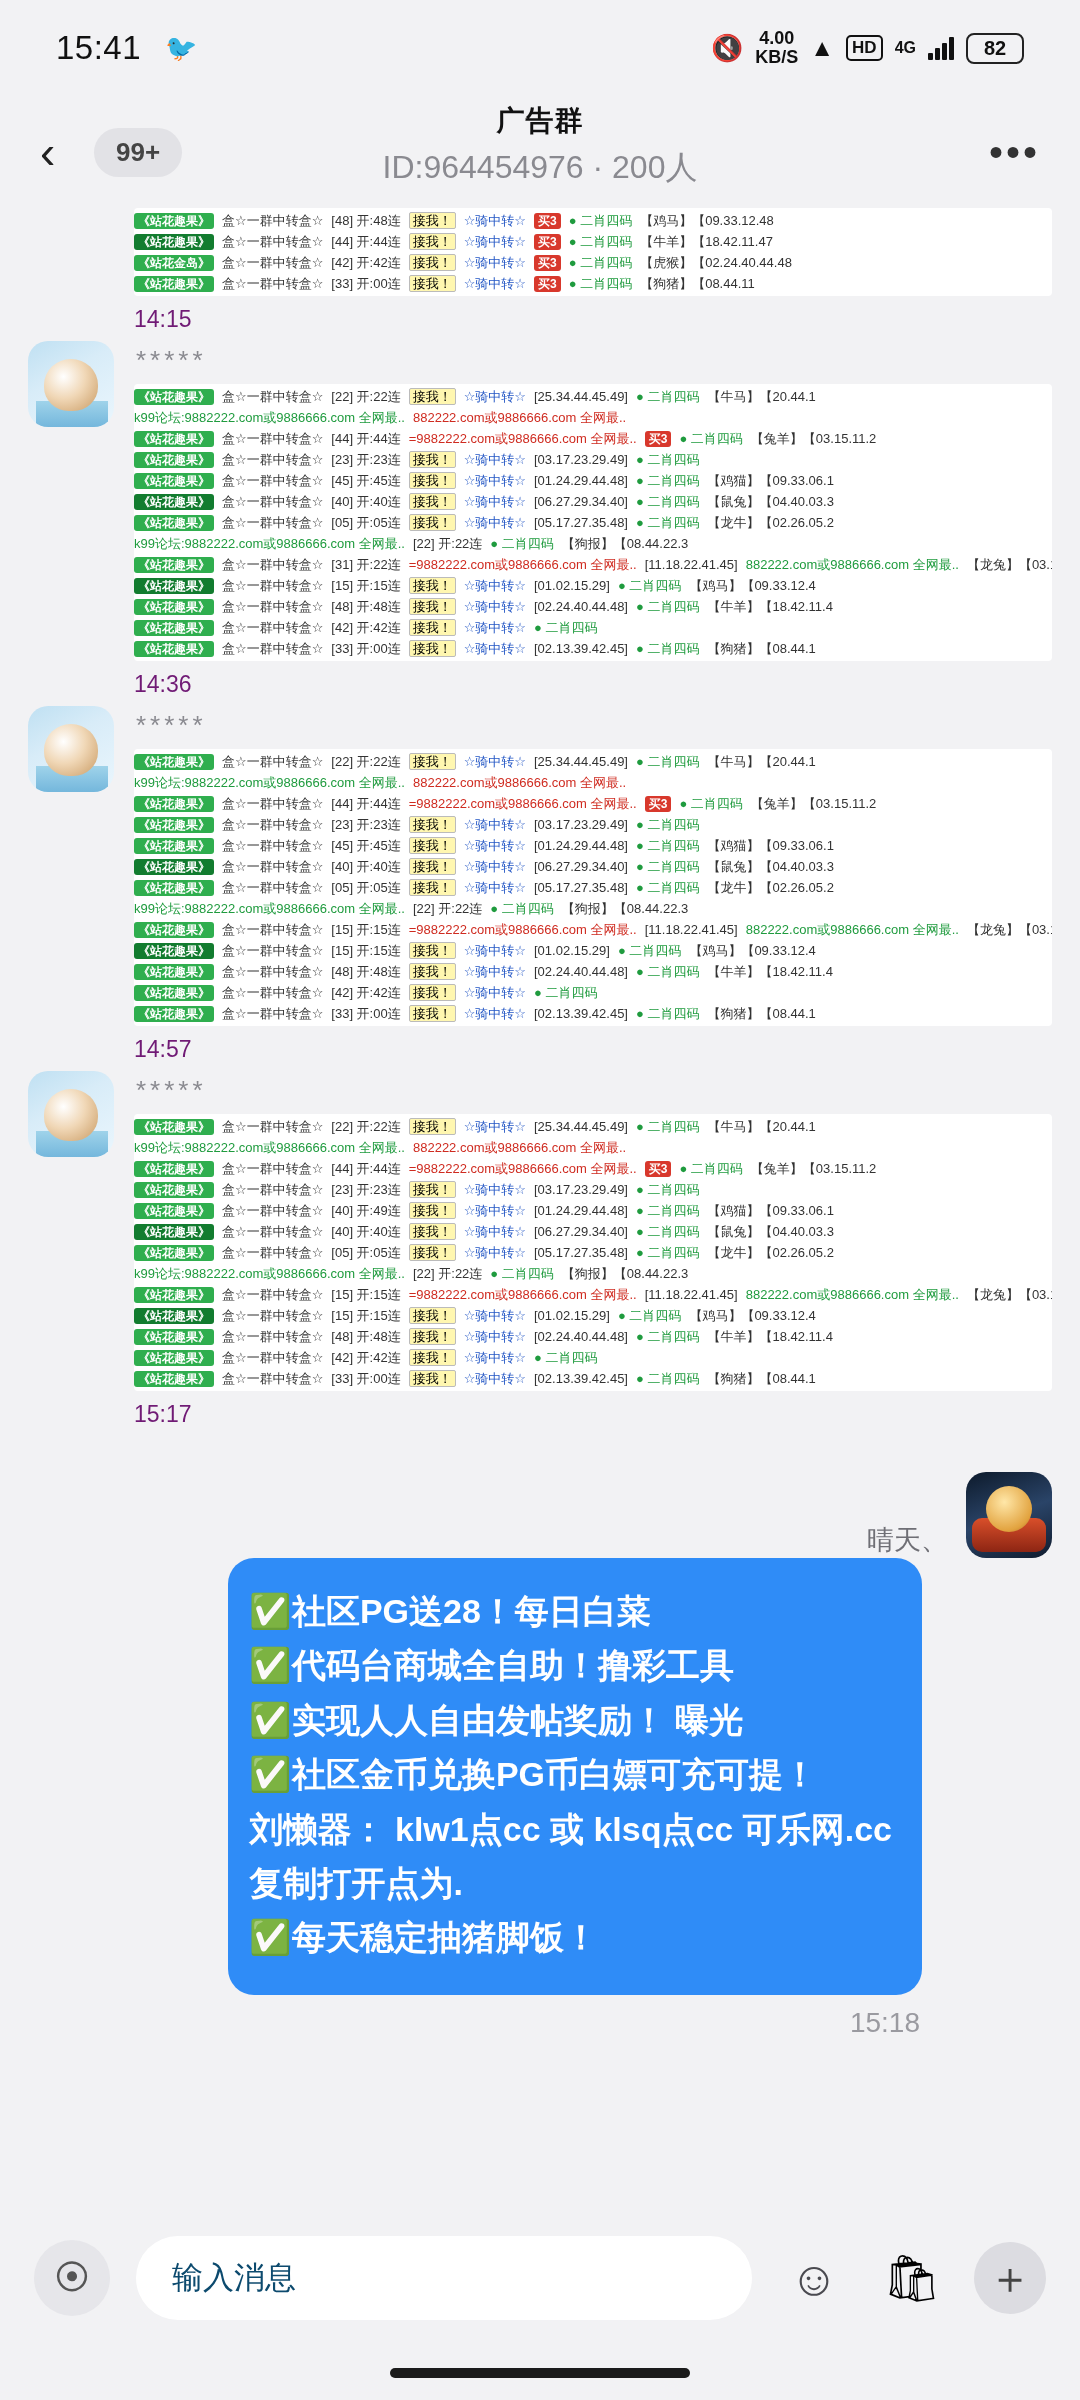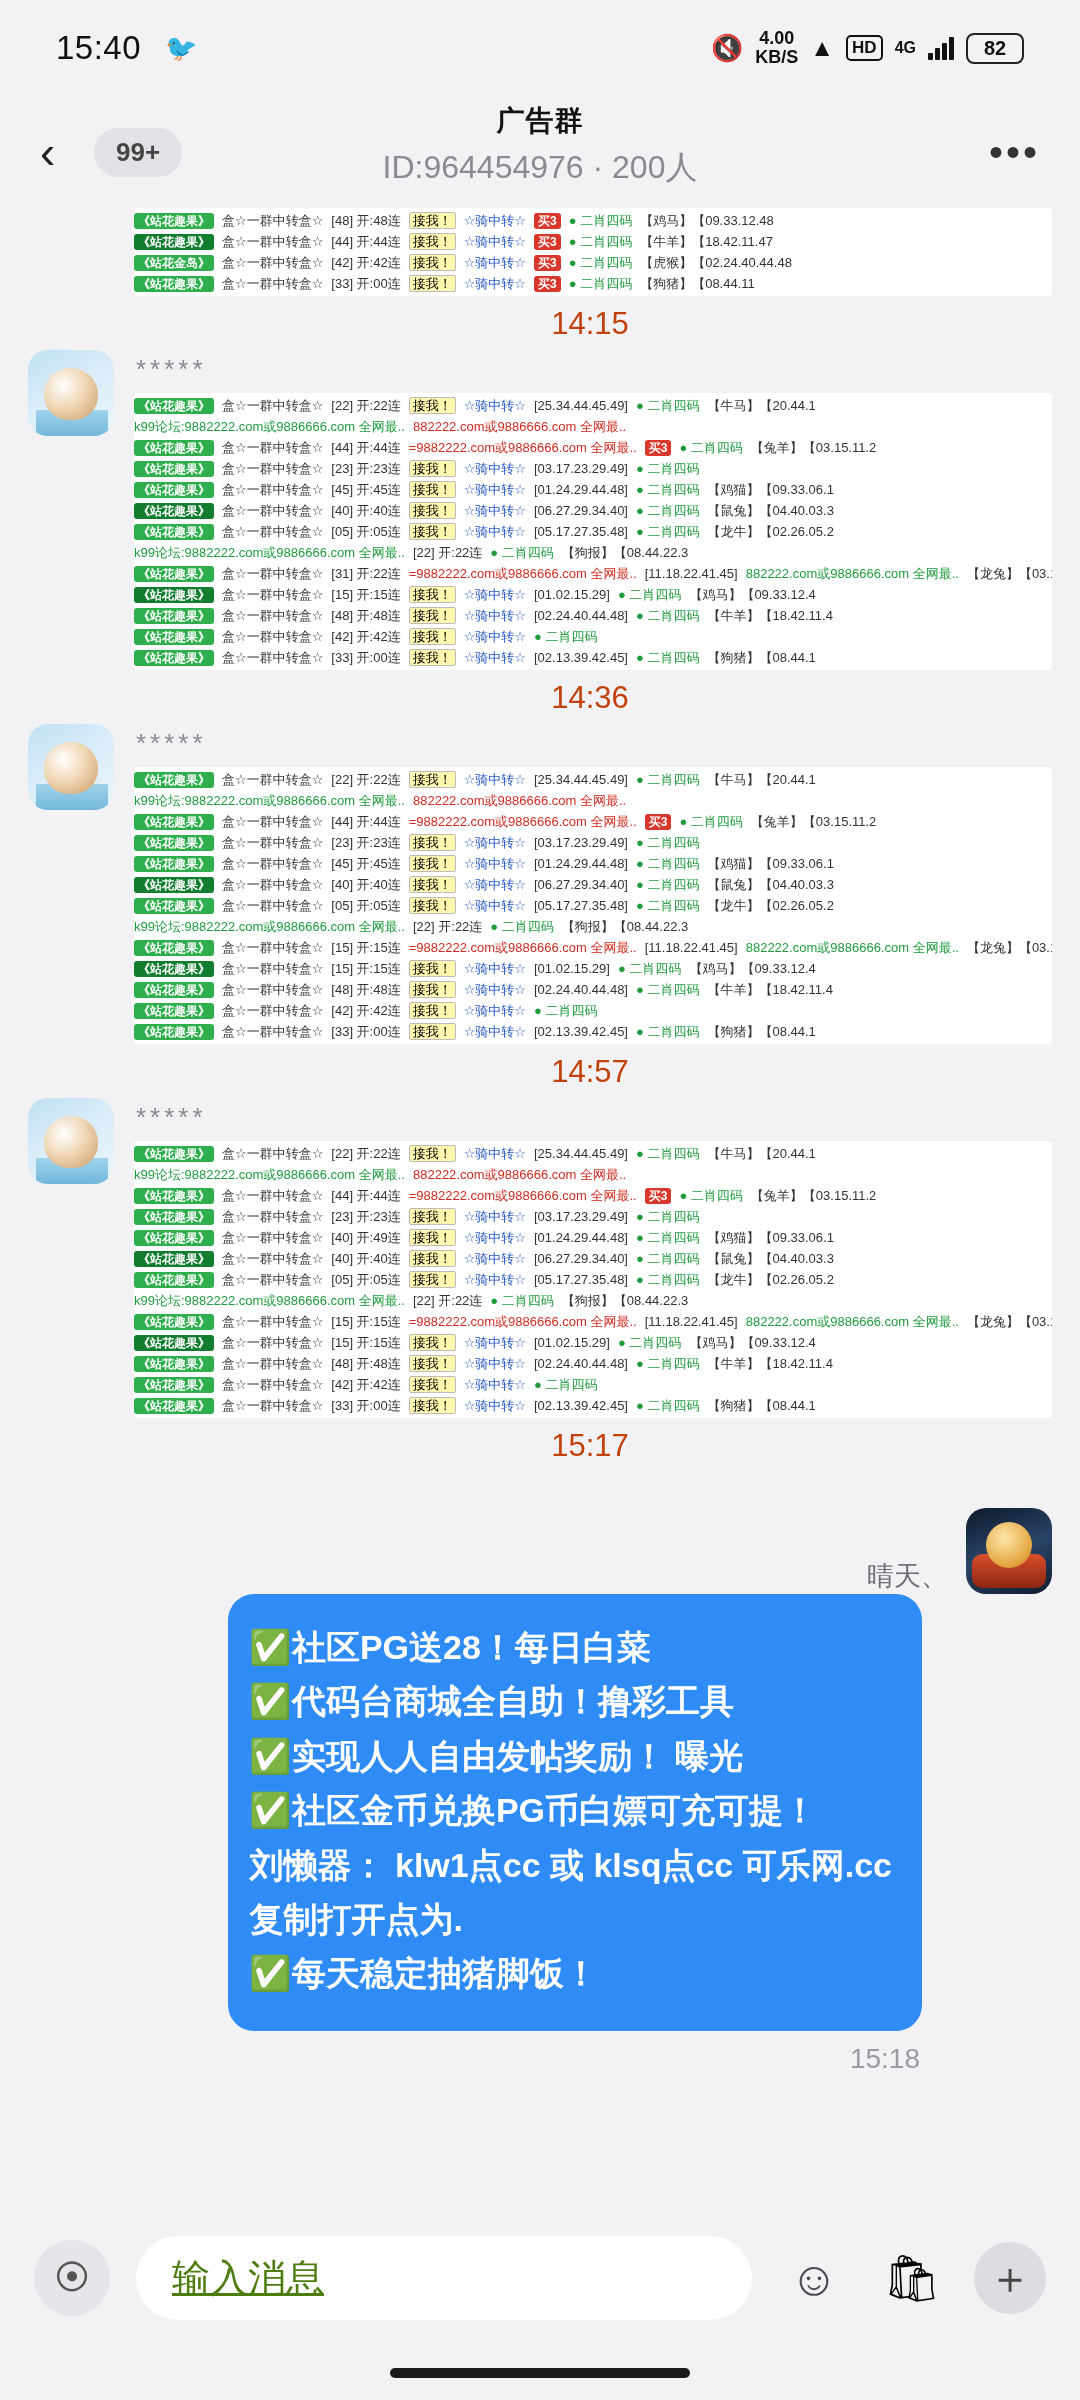--- a/index.html
+++ b/index.html
@@ -100,21 +100,21 @@
   .txt-green { color: #1f9b3e; }
   .txt-red { color: #cf2b20; }
   .txt-blue { color: #2457c5; }
   .txt-dark { color: #333; }
   .seg { flex: none; }
   .seg.box {
     border: 1px solid #bbb; background: #fafafa; padding: 1px 3px; border-radius: 2px;
   }
   .seg.hl-y { background: #fff7b0; }
   .spam-wrap { background: #fff; border-radius: 4px; padding: 2px 0; }
-  .time-right { text-align: center; font-size: 31px; color: #c2410c; margin: 10px 6px 0 0; }
+  .time-right { text-align: left; font-size: 23px; color: #701a75; margin: 10px 6px 0 0; }
 
   
   .out-row { display: flex; justify-content: flex-end; align-items: flex-end; margin-top: 44px; }
   .out-name { font-size: 27px; color: #6f6f75; margin: 16px 18px 0 0; }
   .bubble-out {
     margin: 0 130px 0 0;
     background: #2f8cf7; color: #fff; border-radius: 26px;
     padding: 26px 30px 30px 22px; max-width: 760px;
     font-size: 34px; line-height: 1.6; font-weight: 700;
   }
@@ -128,41 +128,41 @@
     display: flex; align-items: center; padding: 0 34px; gap: 26px;
   }
   .mic-btn {
     width: 76px; height: 76px; border-radius: 50%; background: #e6e6ea;
     display: flex; align-items: center; justify-content: center; flex: none;
   }
   .mic-glyph { font-size: 36px; color: #555; }
   .text-field {
     flex: 1; height: 84px; background: #fff; border-radius: 42px;
     display: flex; align-items: center; padding: 0 36px;
-    font-size: 38px; color: #4d7c0f; text-decoration: underline;
+    font-size: 31px; color: #0c4a6e;
   }
   .round-ico { width: 72px; height: 72px; flex: none; display: flex; align-items: center; justify-content: center; }
   .emoji-ico { font-size: 48px; color: #4a4a50; }
   .shop-ico { font-size: 46px; }
   .plus-btn {
     width: 72px; height: 72px; border-radius: 50%; background: #dcdce1;
     display: flex; align-items: center; justify-content: center; font-size: 44px; color: #444;
   }
   .home-indicator {
     position: absolute; bottom: 22px; left: 50%; transform: translateX(-50%);
     width: 300px; height: 10px; border-radius: 6px; background: #1b1b1b;
   }
 </style>
 </head>
 <body>
 
 <div class="phone">
 
   <div class="statusbar">
-    <span class="sb-time">15:40</span>
+    <span class="sb-time">15:41</span>
     <span class="sb-bird">🐦</span>
     <span class="sb-right">
       <span class="sb-mute">🔇</span>
       <span class="sb-speed">
         <span>4.00</span><br>
         <span>KB/S</span>
       </span>
       <span class="sb-ico">▲</span>
       <span class="hd-badge">HD</span>
       <span class="net-label">4G</span>

